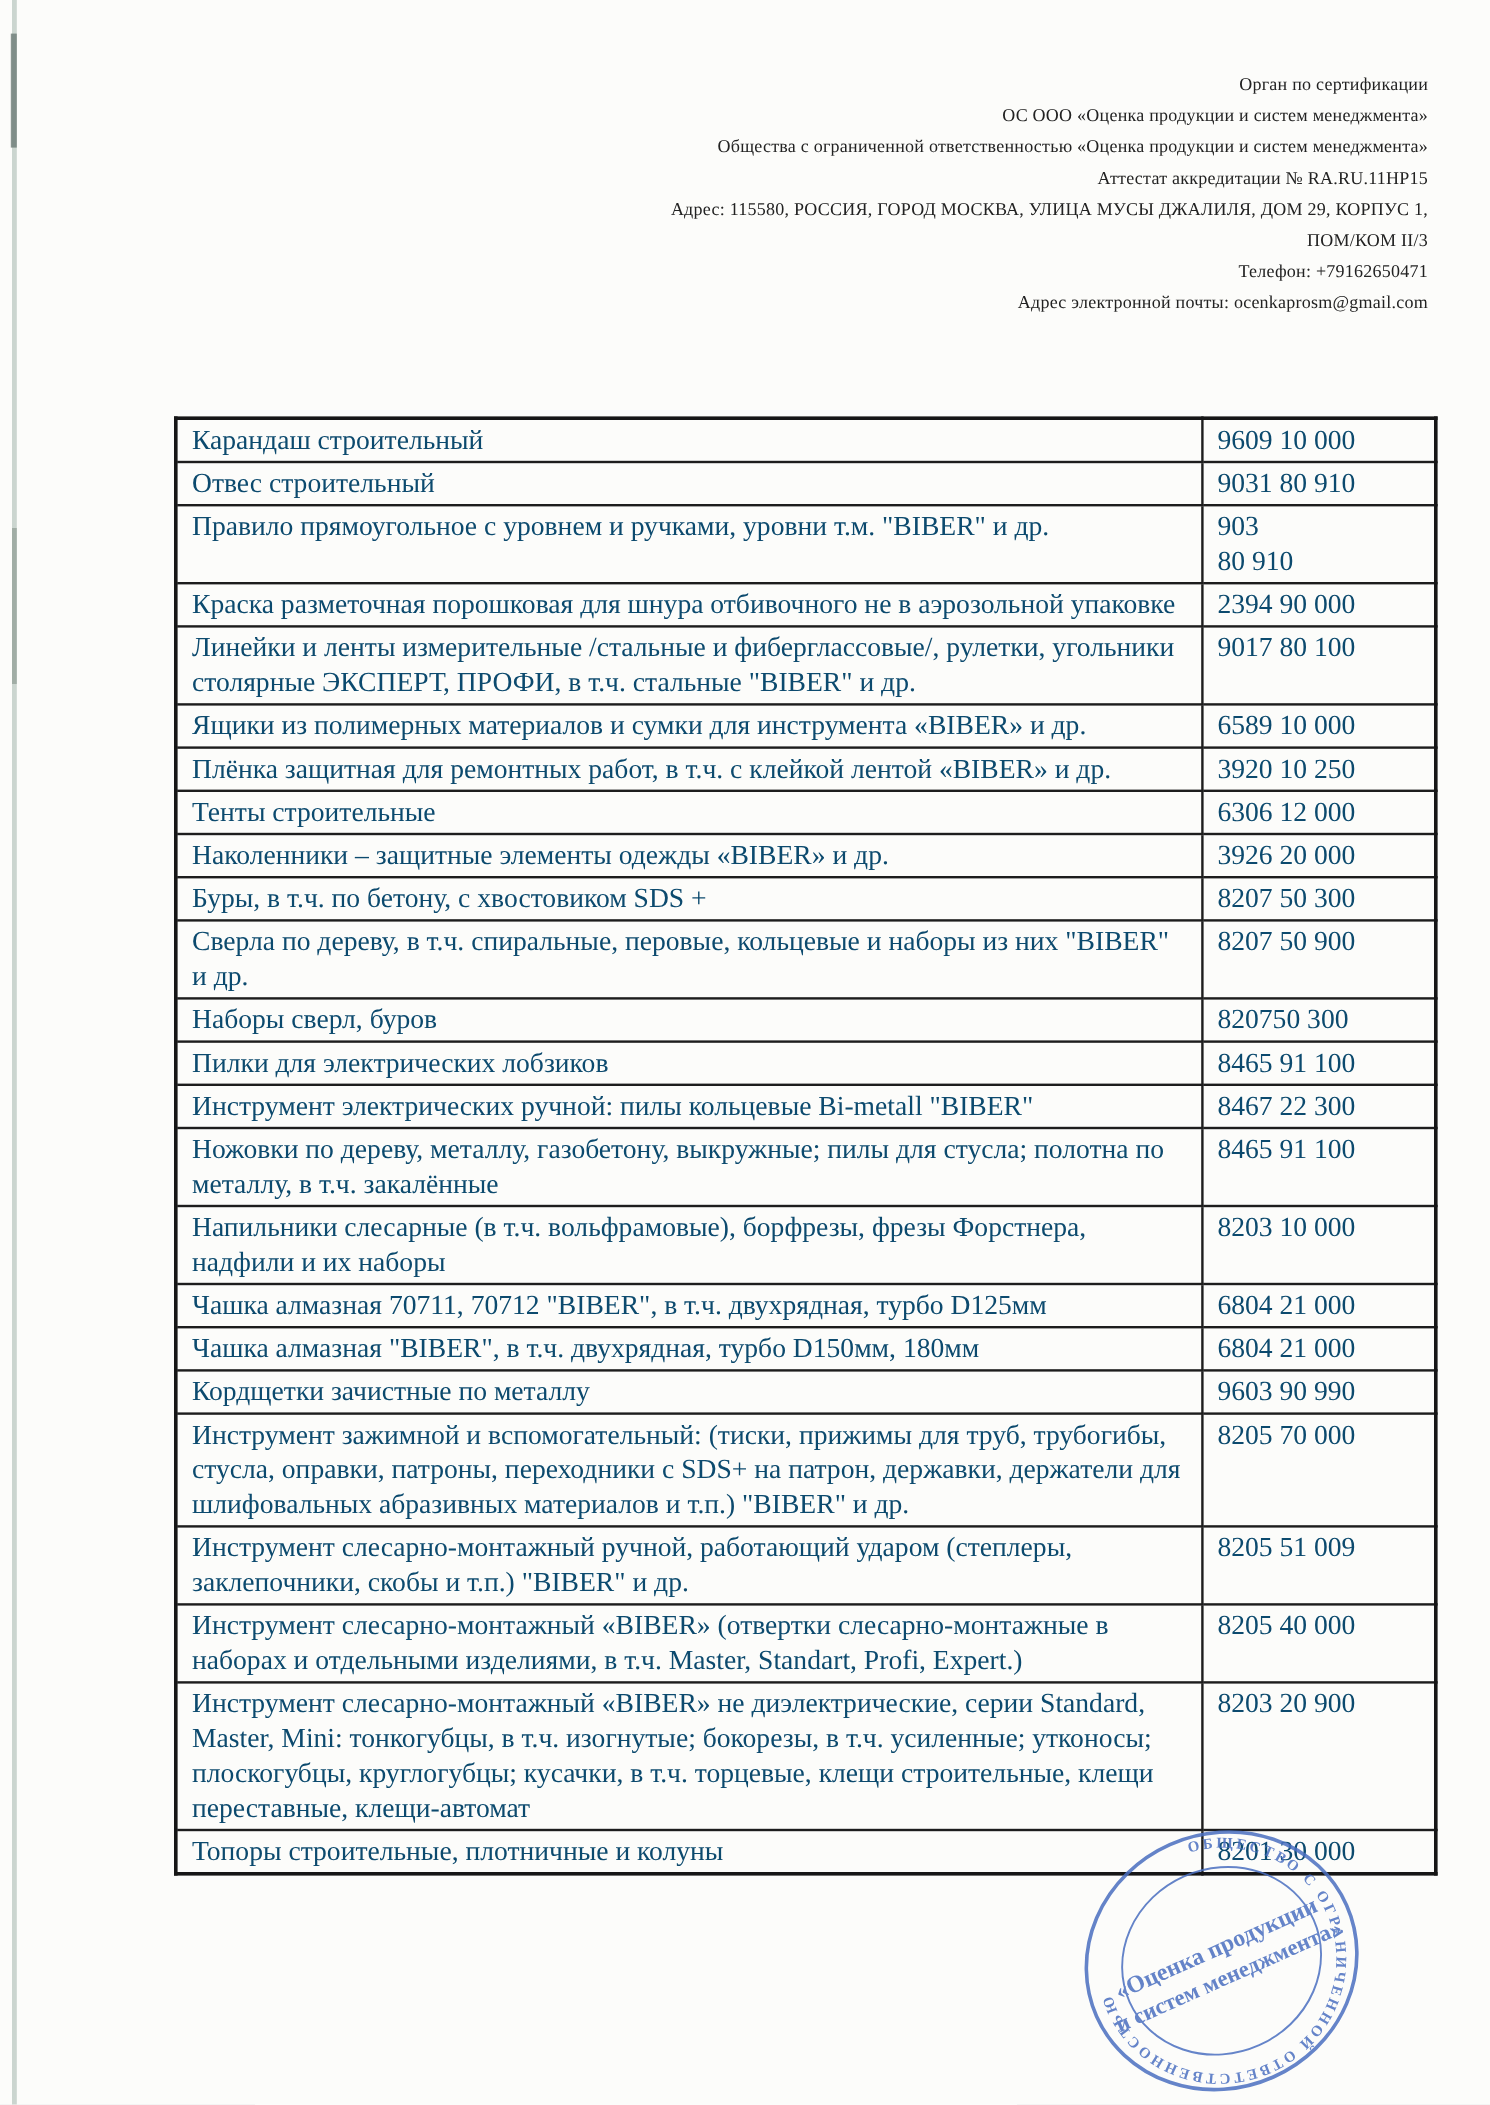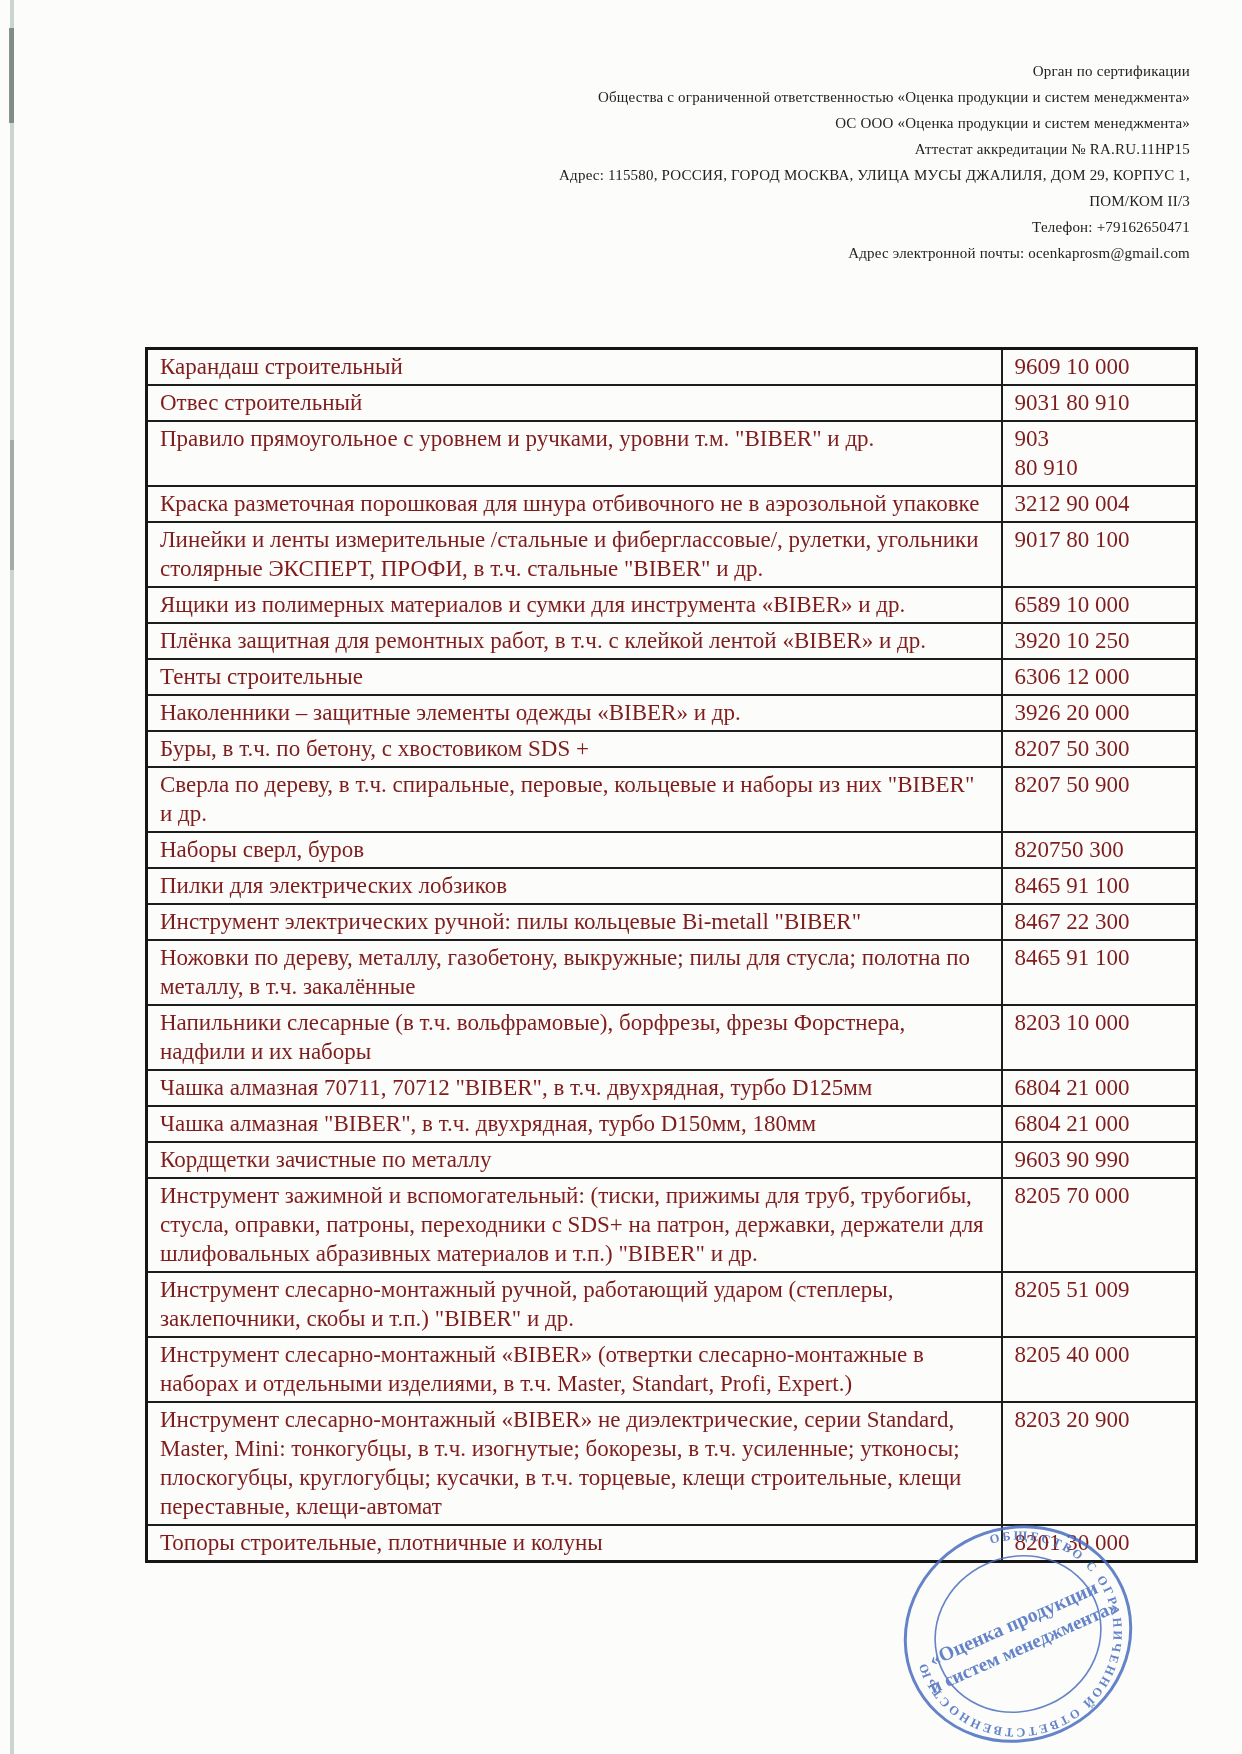--- a/index.html
+++ b/index.html
@@ -53,21 +53,21 @@
   
   table.products {
     position: absolute;
     left: 145px;
     top: 347px;
     width: 1050px;
     border-collapse: collapse;
     table-layout: fixed;
     font-size: 23px;
     line-height: 29px;
-    color: #7f1d1d;
+    color: #0c4a6e;
   }
   table.products td {
     border: 2px solid #1d1d1d;
     vertical-align: top;
     padding: 2px 10px 3px 12px;
   }
   table.products {
     border: 3px solid #161616;
   }
   td.desc { width: 855px; }
@@ -92,22 +92,22 @@
 <body>
 
 <div class="page">
 
   <div class="scan-edge"></div>
   <div class="scan-edge-dark1"></div>
   <div class="scan-edge-dark2"></div>
 
   <div class="header-block">
       <div>Орган по сертификации</div>
+      <div>ОС ООО «Оценка продукции и систем менеджмента»</div>
       <div>Общества с ограниченной ответственностью «Оценка продукции и систем менеджмента»</div>
-      <div>ОС ООО «Оценка продукции и систем менеджмента»</div>
       <div>Аттестат аккредитации № RA.RU.11НР15</div>
       <div>Адрес: 115580, РОССИЯ, ГОРОД МОСКВА, УЛИЦА МУСЫ ДЖАЛИЛЯ, ДОМ 29, КОРПУС 1,</div>
       <div>ПОМ/КОМ II/3</div>
       <div>Телефон: +79162650471</div>
       <div>Адрес электронной почты: ocenkaprosm@gmail.com</div>
     </div>
 
   <table class="products">
     <colgroup>
       <col style="width:855px">
@@ -122,21 +122,21 @@
           <td class="desc">Отвес строительный</td>
           <td class="code">9031 80 910</td>
         </tr>
         <tr>
           <td class="desc">Правило прямоугольное с уровнем и ручками, уровни т.м. "BIBER" и др.</td>
           <td class="code">903
 80 910</td>
         </tr>
         <tr>
           <td class="desc">Краска разметочная порошковая для шнура отбивочного не в аэрозольной упаковке</td>
-          <td class="code">3212 90 004</td>
+          <td class="code">2394 90 000</td>
         </tr>
         <tr>
           <td class="desc">Линейки и ленты измерительные /стальные и фиберглассовые/, рулетки, угольники столярные ЭКСПЕРТ, ПРОФИ, в т.ч. стальные "BIBER" и др.</td>
           <td class="code">9017 80 100</td>
         </tr>
         <tr>
           <td class="desc">Ящики из полимерных материалов и сумки для инструмента «BIBER» и др.</td>
           <td class="code">6589 10 000</td>
         </tr>
         <tr>

